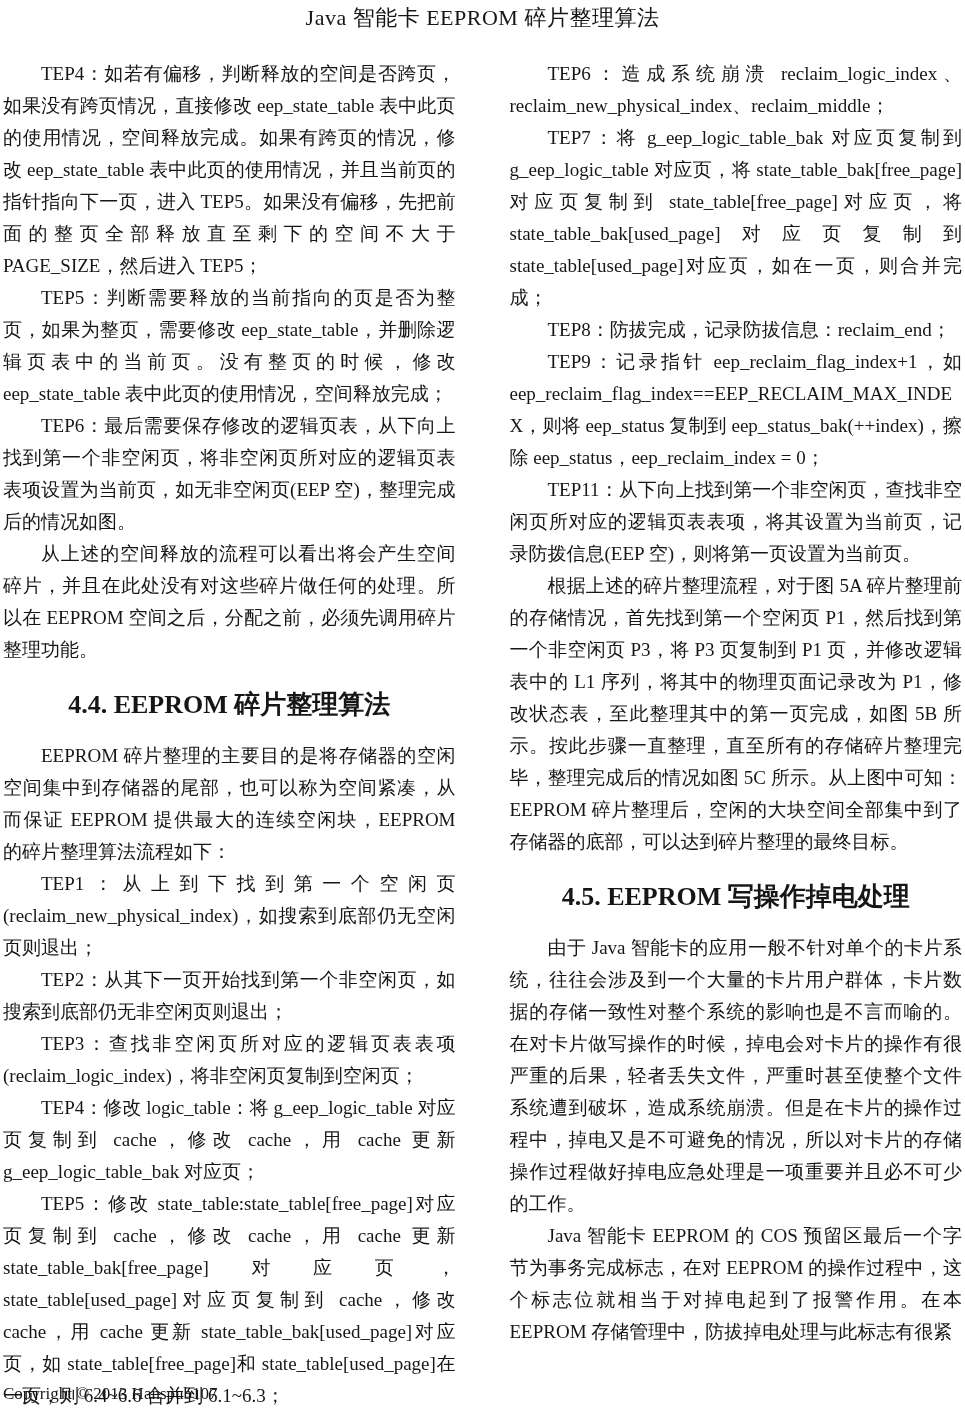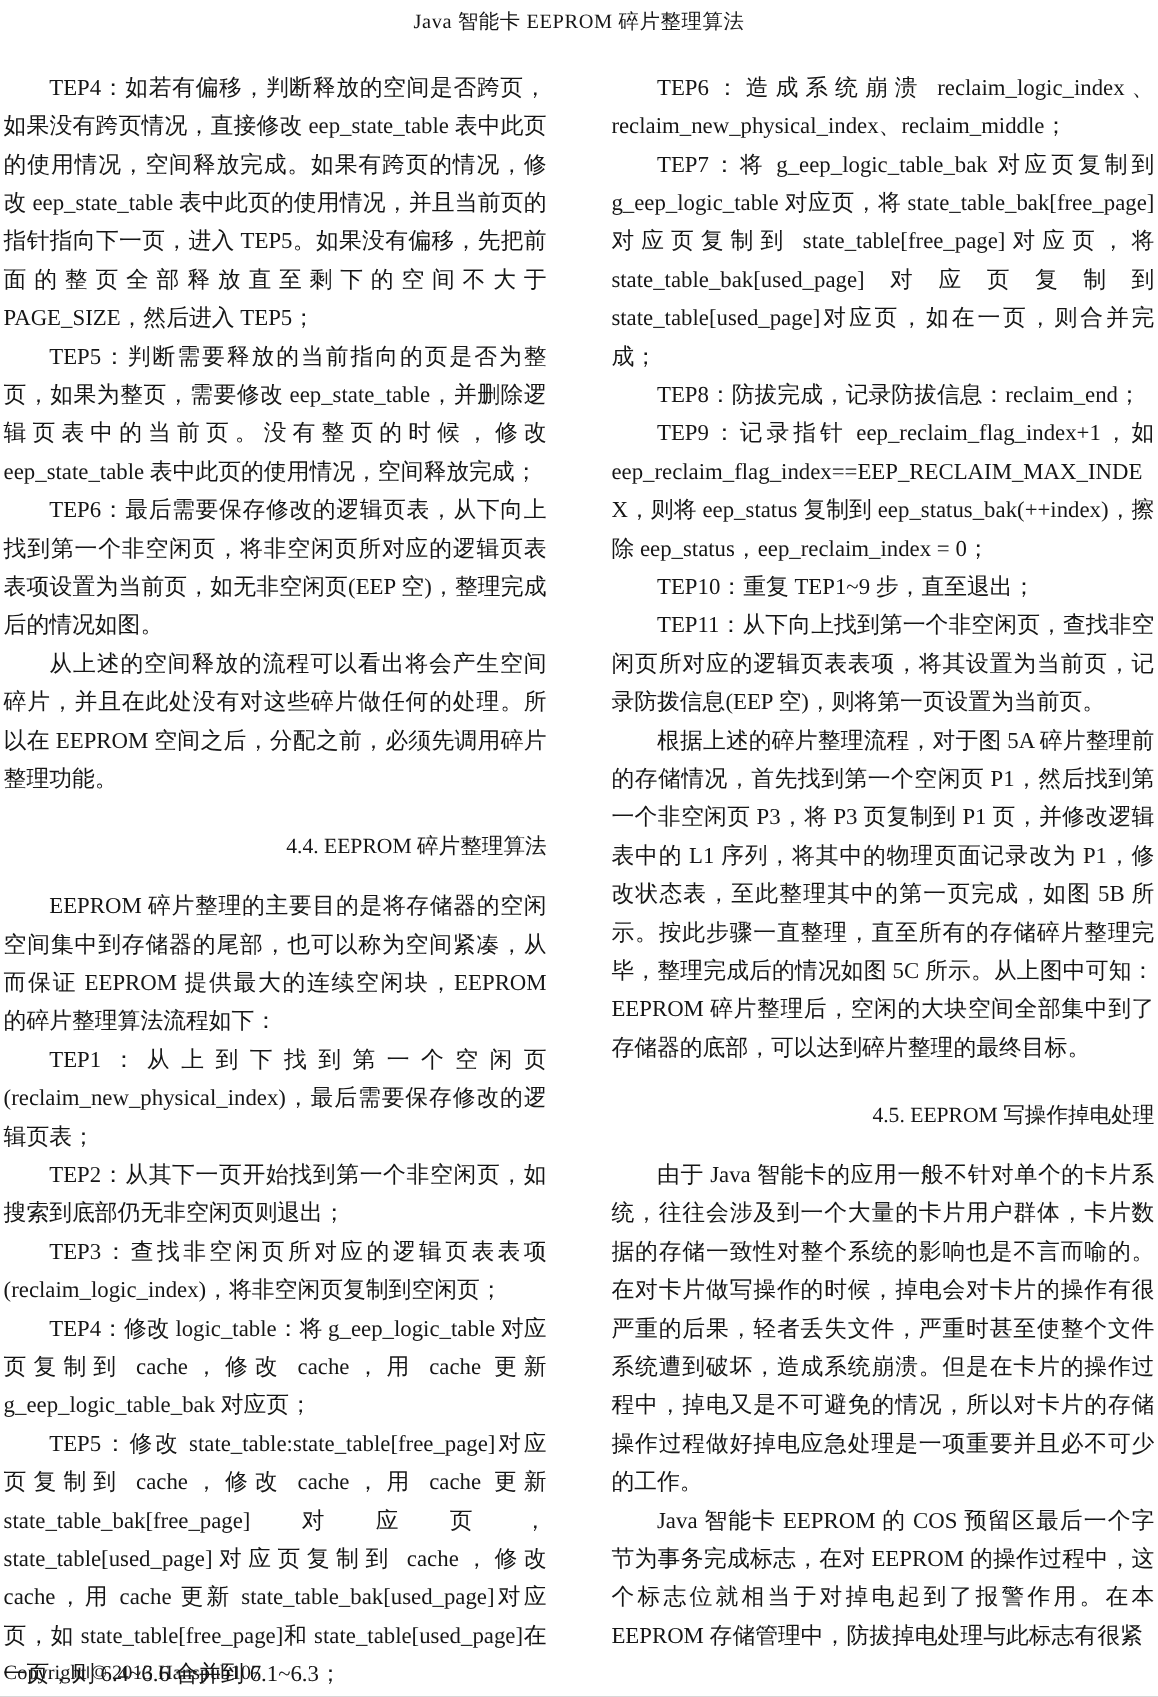--- a/index.html
+++ b/index.html
@@ -12,21 +12,21 @@
     font-family: "Liberation Serif", "DejaVu Serif", serif;
     color: #161616;
     overflow: hidden;
   }
   .running-header {
     position: absolute;
     top: 6px;
     left: 0;
     right: 0;
     text-align: center;
-    font-size: 17px;
+    font-size: 22px;
     line-height: 24px;
     letter-spacing: 0.5px;
   }
   .columns {
     position: absolute;
     top: 58px;
     left: 3px;
     width: 959px;
     display: flex;
     gap: 54px;
@@ -39,25 +39,25 @@
     margin: 0;
     font-size: 19px;
     line-height: 32px;
     text-align: justify;
     text-justify: inter-ideograph;
     text-indent: 2em;
     word-break: break-word;
   }
   .heading {
     margin: 24px 0 20px 0;
-    font-size: 18px;
-    font-weight: normal;
+    font-size: 26px;
+    font-weight: bold;
     line-height: 30px;
     text-indent: 0;
-    text-align: right;
+    text-align: center;
   }
   .footer {
     position: absolute;
     left: 3px;
     right: 22px;
     bottom: 8px;
     display: flex;
     justify-content: flex-start;
     font-size: 17px;
     line-height: 24px;
@@ -72,33 +72,32 @@
 
   <div class="columns">
 
     <div class="col">
       <p class="para">TEP4：如若有偏移，判断释放的空间是否跨页，如果没有跨页情况，直接修改 eep_state_table 表中此页的使用情况，空间释放完成。如果有跨页的情况，修改 eep_state_table 表中此页的使用情况，并且当前页的指针指向下一页，进入 TEP5。如果没有偏移，先把前面的整页全部释放直至剩下的空间不大于 PAGE_SIZE，然后进入 TEP5；</p>
       <p class="para">TEP5：判断需要释放的当前指向的页是否为整页，如果为整页，需要修改 eep_state_table，并删除逻辑页表中的当前页。没有整页的时候，修改 eep_state_table 表中此页的使用情况，空间释放完成；</p>
       <p class="para">TEP6：最后需要保存修改的逻辑页表，从下向上找到第一个非空闲页，将非空闲页所对应的逻辑页表表项设置为当前页，如无非空闲页(EEP 空)，整理完成后的情况如图。</p>
       <p class="para">从上述的空间释放的流程可以看出将会产生空间碎片，并且在此处没有对这些碎片做任何的处理。所以在 EEPROM 空间之后，分配之前，必须先调用碎片整理功能。</p>
       <h2 class="heading">4.4. EEPROM 碎片整理算法</h2>
       <p class="para">EEPROM 碎片整理的主要目的是将存储器的空闲空间集中到存储器的尾部，也可以称为空间紧凑，从而保证 EEPROM 提供最大的连续空闲块，EEPROM 的碎片整理算法流程如下：</p>
-      <p class="para">TEP1：从上到下找到第一个空闲页(reclaim_new_physical_index)，最后需要保存修改的逻辑页表；</p>
+      <p class="para">TEP1：从上到下找到第一个空闲页(reclaim_new_physical_index)，如搜索到底部仍无空闲页则退出；</p>
       <p class="para">TEP2：从其下一页开始找到第一个非空闲页，如搜索到底部仍无非空闲页则退出；</p>
       <p class="para">TEP3：查找非空闲页所对应的逻辑页表表项(reclaim_logic_index)，将非空闲页复制到空闲页；</p>
       <p class="para">TEP4：修改 logic_table：将 g_eep_logic_table 对应页复制到 cache，修改 cache，用 cache 更新 g_eep_logic_table_bak 对应页；</p>
       <p class="para">TEP5：修改 state_table:state_table[free_page]对应页复制到 cache，修改 cache，用 cache 更新 state_table_bak[free_page]对应页，state_table[used_page]对应页复制到 cache，修改 cache，用 cache 更新 state_table_bak[used_page]对应页，如 state_table[free_page]和 state_table[used_page]在一页，则 6.4~6.6 合并到 6.1~6.3；</p>
     </div>
 
     <div class="col">
       <p class="para">TEP6：造成系统崩溃 reclaim_logic_index、reclaim_new_physical_index、reclaim_middle；</p>
       <p class="para">TEP7：将 g_eep_logic_table_bak 对应页复制到 g_eep_logic_table 对应页，将 state_table_bak[free_page]对应页复制到 state_table[free_page]对应页，将 state_table_bak[used_page]对应页复制到 state_table[used_page]对应页，如在一页，则合并完成；</p>
       <p class="para">TEP8：防拔完成，记录防拔信息：reclaim_end；</p>
       <p class="para">TEP9：记录指针 eep_reclaim_flag_index+1，如 eep_reclaim_flag_index==EEP_RECLAIM_MAX_INDEX，则将 eep_status 复制到 eep_status_bak(++index)，擦除 eep_status，eep_reclaim_index = 0；</p>
-      <p class="para">TEP10：重复 TEP1~9 步，直至退出；</p>
       <p class="para">TEP11：从下向上找到第一个非空闲页，查找非空闲页所对应的逻辑页表表项，将其设置为当前页，记录防拨信息(EEP 空)，则将第一页设置为当前页。</p>
       <p class="para">根据上述的碎片整理流程，对于图 5A 碎片整理前的存储情况，首先找到第一个空闲页 P1，然后找到第一个非空闲页 P3，将 P3 页复制到 P1 页，并修改逻辑表中的 L1 序列，将其中的物理页面记录改为 P1，修改状态表，至此整理其中的第一页完成，如图 5B 所示。按此步骤一直整理，直至所有的存储碎片整理完毕，整理完成后的情况如图 5C 所示。从上图中可知：EEPROM 碎片整理后，空闲的大块空间全部集中到了存储器的底部，可以达到碎片整理的最终目标。</p>
       <h2 class="heading">4.5. EEPROM 写操作掉电处理</h2>
       <p class="para">由于 Java 智能卡的应用一般不针对单个的卡片系统，往往会涉及到一个大量的卡片用户群体，卡片数据的存储一致性对整个系统的影响也是不言而喻的。在对卡片做写操作的时候，掉电会对卡片的操作有很严重的后果，轻者丢失文件，严重时甚至使整个文件系统遭到破坏，造成系统崩溃。但是在卡片的操作过程中，掉电又是不可避免的情况，所以对卡片的存储操作过程做好掉电应急处理是一项重要并且必不可少的工作。</p>
       <p class="para">Java 智能卡 EEPROM 的 COS 预留区最后一个字节为事务完成标志，在对 EEPROM 的操作过程中，这个标志位就相当于对掉电起到了报警作用。在本 EEPROM 存储管理中，防拔掉电处理与此标志有很紧</p>
     </div>
 
   </div>
 
   <div class="footer">

